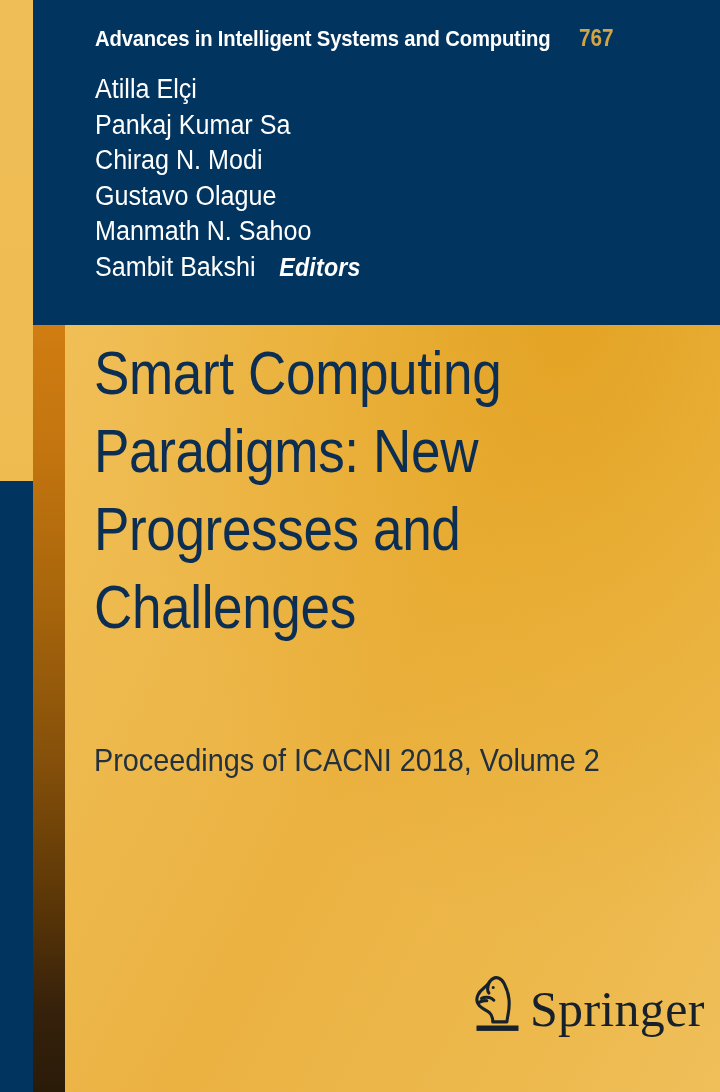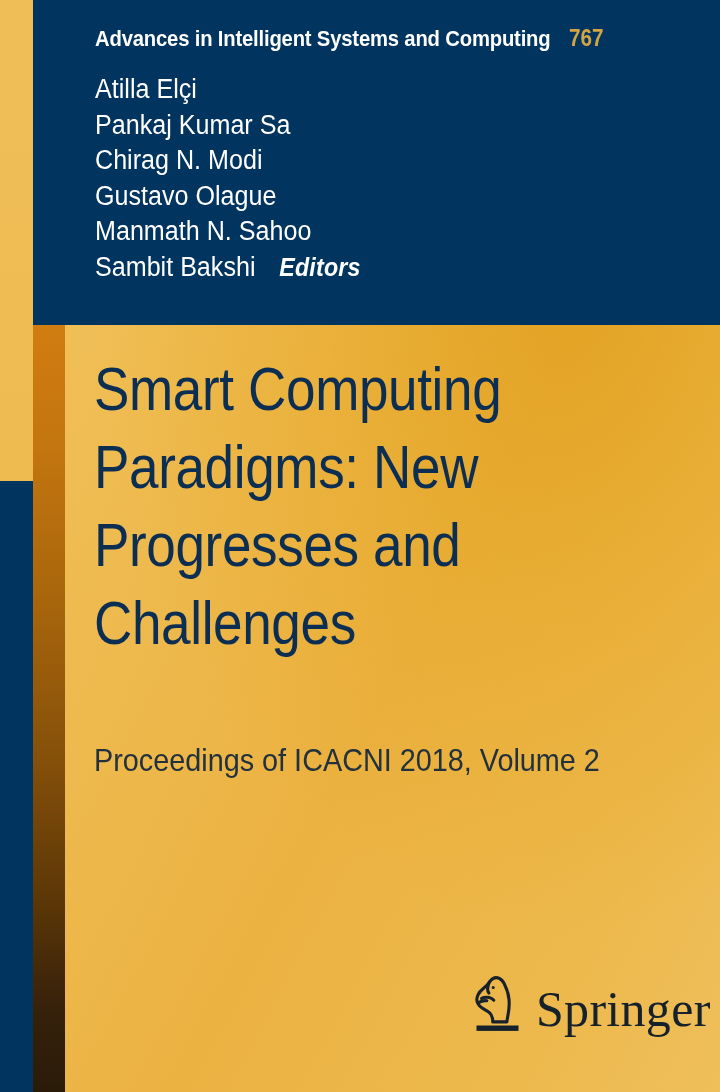--- a/index.html
+++ b/index.html
@@ -80,21 +80,21 @@
     background: #01345E;
   }
 
   
   .series-line {
     position: absolute;
     left: 95px; top: 25px;
     width: 580px;
     display: flex;
     align-items: baseline;
-    gap: 4px;
+    gap: 14px;
     white-space: nowrap;
   }
   .series-title {
     font-family: "Liberation Sans", sans-serif;
     font-weight: 700;
     font-size: 22.5px;
     letter-spacing: -0.2px;
     color: #FFFFFF;
     transform: scaleX(0.90);
     transform-origin: left center;
@@ -129,21 +129,21 @@
     font-style: italic;
     font-weight: 700;
     font-size: 25px;
     margin-left: 18px;
     letter-spacing: 0.2px;
   }
 
   
   .title-block {
     position: absolute;
-    left: 94px; top: 350px;
+    left: 94px; top: 334px;
     width: 600px;
   }
   .title-line {
     font-family: "Liberation Sans", sans-serif;
     font-weight: 400;
     font-size: 62px;
     line-height: 78px;
     color: #0C2E52;
     white-space: nowrap;
     transform: scaleX(0.855);
@@ -166,21 +166,20 @@
     transform-origin: left center;
   }
 
   
   .springer-logo {
     position: absolute;
     left: 468px; top: 968px;
     width: 200px; height: 86px;
     display: flex;
     align-items: center;
-    gap: 6px;
   }
   .knight-wrap { width: 62px; height: 72px; flex: none; }
   .springer-word {
     font-family: "Liberation Serif", serif;
     font-weight: 400;
     font-size: 50px;
     color: #16212B;
     line-height: 1;
     letter-spacing: 0.3px;
     padding-bottom: 4px;

